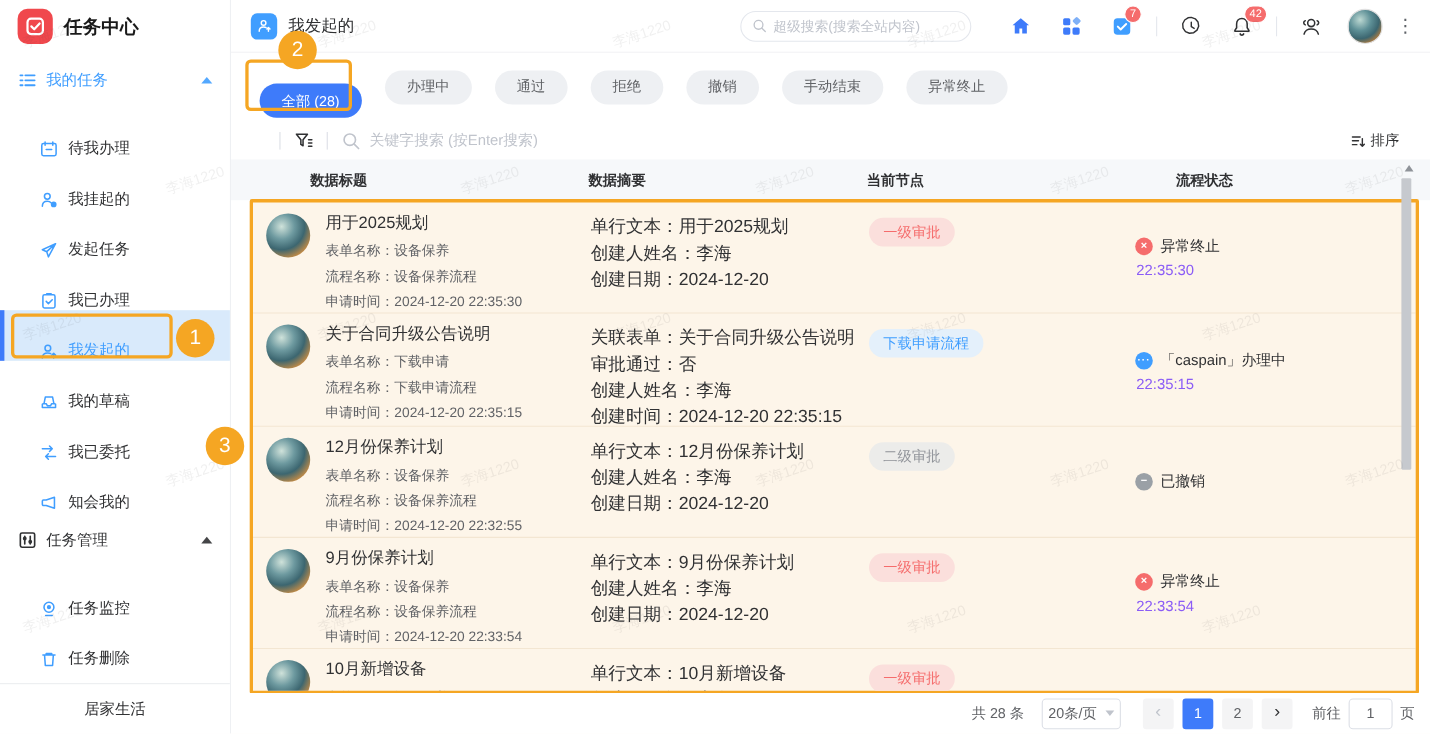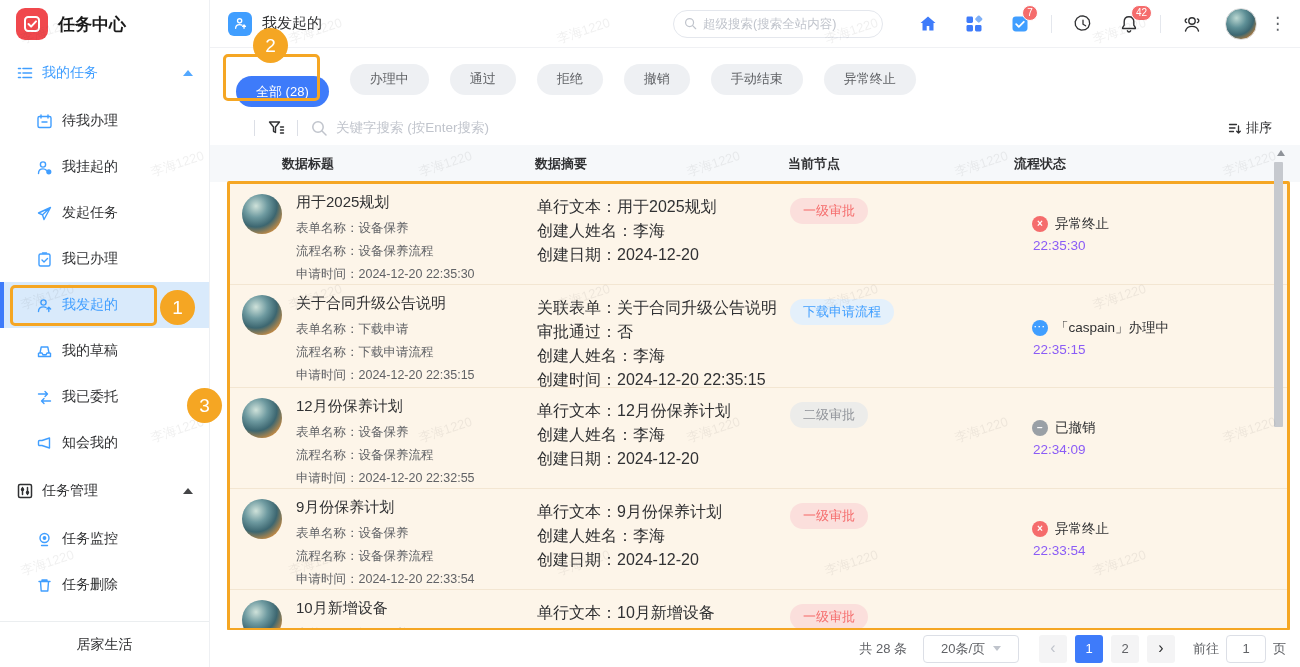--- a/index.html
+++ b/index.html
@@ -11,21 +11,21 @@
   .sidebar { position:absolute; left:0; top:0; width:210px; height:667px; background:#fff; border-right:1px solid #eef0f3; z-index:5; }
   .logo-row { height:48px; display:flex; align-items:center; padding:0 16px; }
   .logo-badge { width:32px; height:32px; border-radius:9px; background:#f0484d; display:flex; align-items:center; justify-content:center; }
   .logo-badge svg { width:18px; height:18px; }
   .app-title { margin-left:10px; font-size:17px; font-weight:bold; color:#1a1a1a; }
   .side-section { height:50px; display:flex; align-items:center; padding:0 16px; cursor:pointer; font-size:14px; }
   .side-section .sec-icon { width:18px; height:18px; margin-right:8px; display:inline-flex; }
   .sec-blue { color:#409eff; }
   .sec-dark { color:#303133; }
   .caret-up { margin-left:auto; width:0; height:0; border-left:5px solid transparent; border-right:5px solid transparent; border-bottom:6px solid currentColor; opacity:.9; }
-  .side-item { height:46px; display:flex; align-items:center; padding-left:36px; font-size:14px; color:#303133; cursor:pointer; position:relative; }
+  .side-item { height:46px; display:flex; align-items:flex-end; padding-left:36px; font-size:14px; color:#303133; cursor:pointer; position:relative; }
   .side-item .it-icon { width:17px; height:17px; margin-right:9px; color:#409eff; display:inline-flex; }
   .side-item.selected { background:#d9eafb; color:#409eff; }
   .side-item.selected::before { content:""; position:absolute; left:0; top:0; bottom:0; width:4px; background:#3e7bfa; }
   .side-footer { position:absolute; left:0; right:0; bottom:0; height:46px; border-top:1px solid #ebeef0; display:flex; align-items:center; justify-content:center; font-size:14px; color:#303133; background:#fff; }
 
   
   .main { position:absolute; left:210px; top:0; width:1090px; height:667px; }
   .top-header { position:absolute; left:0; top:0; width:100%; height:48px; background:#fff; border-bottom:1px solid #f0f1f4; display:flex; align-items:center; padding:0 14px 0 18px; }
   .ph-icon { width:24px; height:24px; border-radius:6px; background:#409eff; display:flex; align-items:center; justify-content:center; }
   .ph-icon svg { width:15px; height:15px; }
@@ -49,21 +49,21 @@
   .filter-row { position:absolute; left:0; top:110px; width:100%; height:35px; display:flex; align-items:center; padding:0 28px 0 32px; }
   .v-sep { width:1px; height:16px; background:#dcdfe6; margin:0 12px; }
   .f-ic { width:18px; height:18px; display:inline-flex; color:#303133; }
   .kw-input { flex:1; border:none; outline:none; font-size:13.5px; color:#303133; margin-left:8px; background:transparent; font-family:inherit; }
   .kw-input::placeholder { color:#c0c4cc; }
   .sort-btn { display:flex; align-items:center; gap:4px; font-size:13px; color:#303133; cursor:pointer; }
   .sort-btn svg { width:14px; height:14px; }
 
   .table-header { position:absolute; left:0; top:145px; width:100%; height:37px; background:#f6f8fa; }
   .table-header span { position:absolute; top:10px; font-size:13px; font-weight:600; color:#303133; }
-  .th-0 { left:72px; } .th-1 { left:325px; } .th-2 { left:578px; } .th-3 { left:804px; }
+  .th-0 { left:72px; } .th-1 { left:325px; } .th-2 { left:578px; } .th-3 { left:859px; }
 
   .table-body { position:absolute; left:17px; top:181px; width:1063px; height:450px; background:#fdf5e9; border:3px solid #f5a623; overflow:hidden; border-radius:2px; }
   .trow { display:grid; grid-template-columns:42px 253px 253px 242px 1fr; padding-left:12px; border-bottom:1px solid rgba(190,150,80,.15); cursor:pointer; }
   .trow { height:101px; } .trow.h4 { height:103px; } .trow.last { height:100px; border-bottom:none; }
   .r-avatar { width:40px; height:40px; border-radius:50%; margin-top:10px; background:radial-gradient(circle at 35% 30%, #cfe2da 0%, #6e9aa0 30%, #3c6670 55%, #c08a46 78%, #6e4a20 100%); }
   .c-title { padding:9px 10px 0 12px; }
   .row-title { font-size:15px; color:#303133; margin-bottom:5px; }
   .d-line { font-size:12.5px; color:#606266; line-height:23px; }
   .c-sum { padding-top:11px; }
   .s-line { font-size:16px; color:#303133; line-height:24px; }
@@ -78,21 +78,21 @@
   .c-status[data-type="error"] .status-icon { background:#f56c6c; }
   .c-status[data-type="processing"] .status-icon { background:#409eff; font-size:9px; letter-spacing:1px; }
   .c-status[data-type="revoked"] .status-icon { background:#9aa0a6; }
   .st-time { font-size:13.5px; color:#8b5cf6; margin-top:5px; padding-left:1px; }
 
   .scroll-up { position:absolute; left:1067px; top:150px; width:0; height:0; border-left:4px solid transparent; border-right:4px solid transparent; border-bottom:6px solid #8f9399; cursor:pointer; }
   .scroll-thumb { position:absolute; left:1064px; top:162px; width:9px; height:265px; background:#c6c9ce; border-radius:1px; cursor:pointer; }
 
   .pagination { position:absolute; left:0; top:630px; width:100%; height:37px; background:#fff; display:flex; align-items:center; justify-content:flex-end; padding-right:14px; gap:8px; font-size:13px; color:#606266; }
   .pg-total { margin-right:8px; }
-  .pg-size { width:96px; height:28px; border:1px solid #dcdfe6; border-radius:4px; display:flex; align-items:center; justify-content:center; gap:8px; color:#606266; cursor:pointer; margin-right:12px; background:#fff; }
+  .pg-size { width:72px; height:28px; border:1px solid #dcdfe6; border-radius:4px; display:flex; align-items:center; justify-content:center; gap:8px; color:#606266; cursor:pointer; margin-right:12px; background:#fff; }
   .pg-size .dn { width:0; height:0; border-left:4px solid transparent; border-right:4px solid transparent; border-top:5px solid #c0c4cc; }
   .pg-btn { min-width:28px; height:28px; border-radius:3px; background:#f4f4f5; color:#606266; display:flex; align-items:center; justify-content:center; font-size:13px; cursor:pointer; }
   .pg-btn.arrow { font-size:16px; color:#303133; padding-bottom:2px; }
   .pg-btn.arrow.disabled { color:#c0c4cc; }
   .pg-btn.active { background:#3e7bfa; color:#fff; }
   .pg-goto { margin-left:10px; display:flex; align-items:center; gap:7px; color:#606266; }
   .pg-goto input { width:40px; height:28px; border:1px solid #dcdfe6; border-radius:4px; text-align:center; font-size:13px; color:#606266; outline:none; font-family:inherit; }
 
   
   .ann-box { position:absolute; border:3px solid #f5a623; border-radius:5px; z-index:52; pointer-events:none; }
@@ -412,21 +412,20 @@
           <div class="s-line">单行文本：12月份保养计划</div>
           <div class="s-line">创建人姓名：李海</div>
           <div class="s-line">创建日期：2024-12-20</div>
         </div>
         <div class="c-node"><span class="tag" data-type="info">二级审批</span></div>
         <div class="c-status" data-type="revoked">
           <div class="st-line">
               <span class="status-icon">−</span>
               <span>已撤销</span>
             </div>
-          <div class="st-time">22:34:09</div>
         </div>
       </div>
 
       <div class="trow">
         <div class="r-avatar"></div>
         <div class="c-title">
           <div class="row-title">9月份保养计划</div>
           <div class="d-line">表单名称：设备保养</div>
           <div class="d-line">流程名称：设备保养流程</div>
           <div class="d-line">申请时间：2024-12-20 22:33:54</div>

